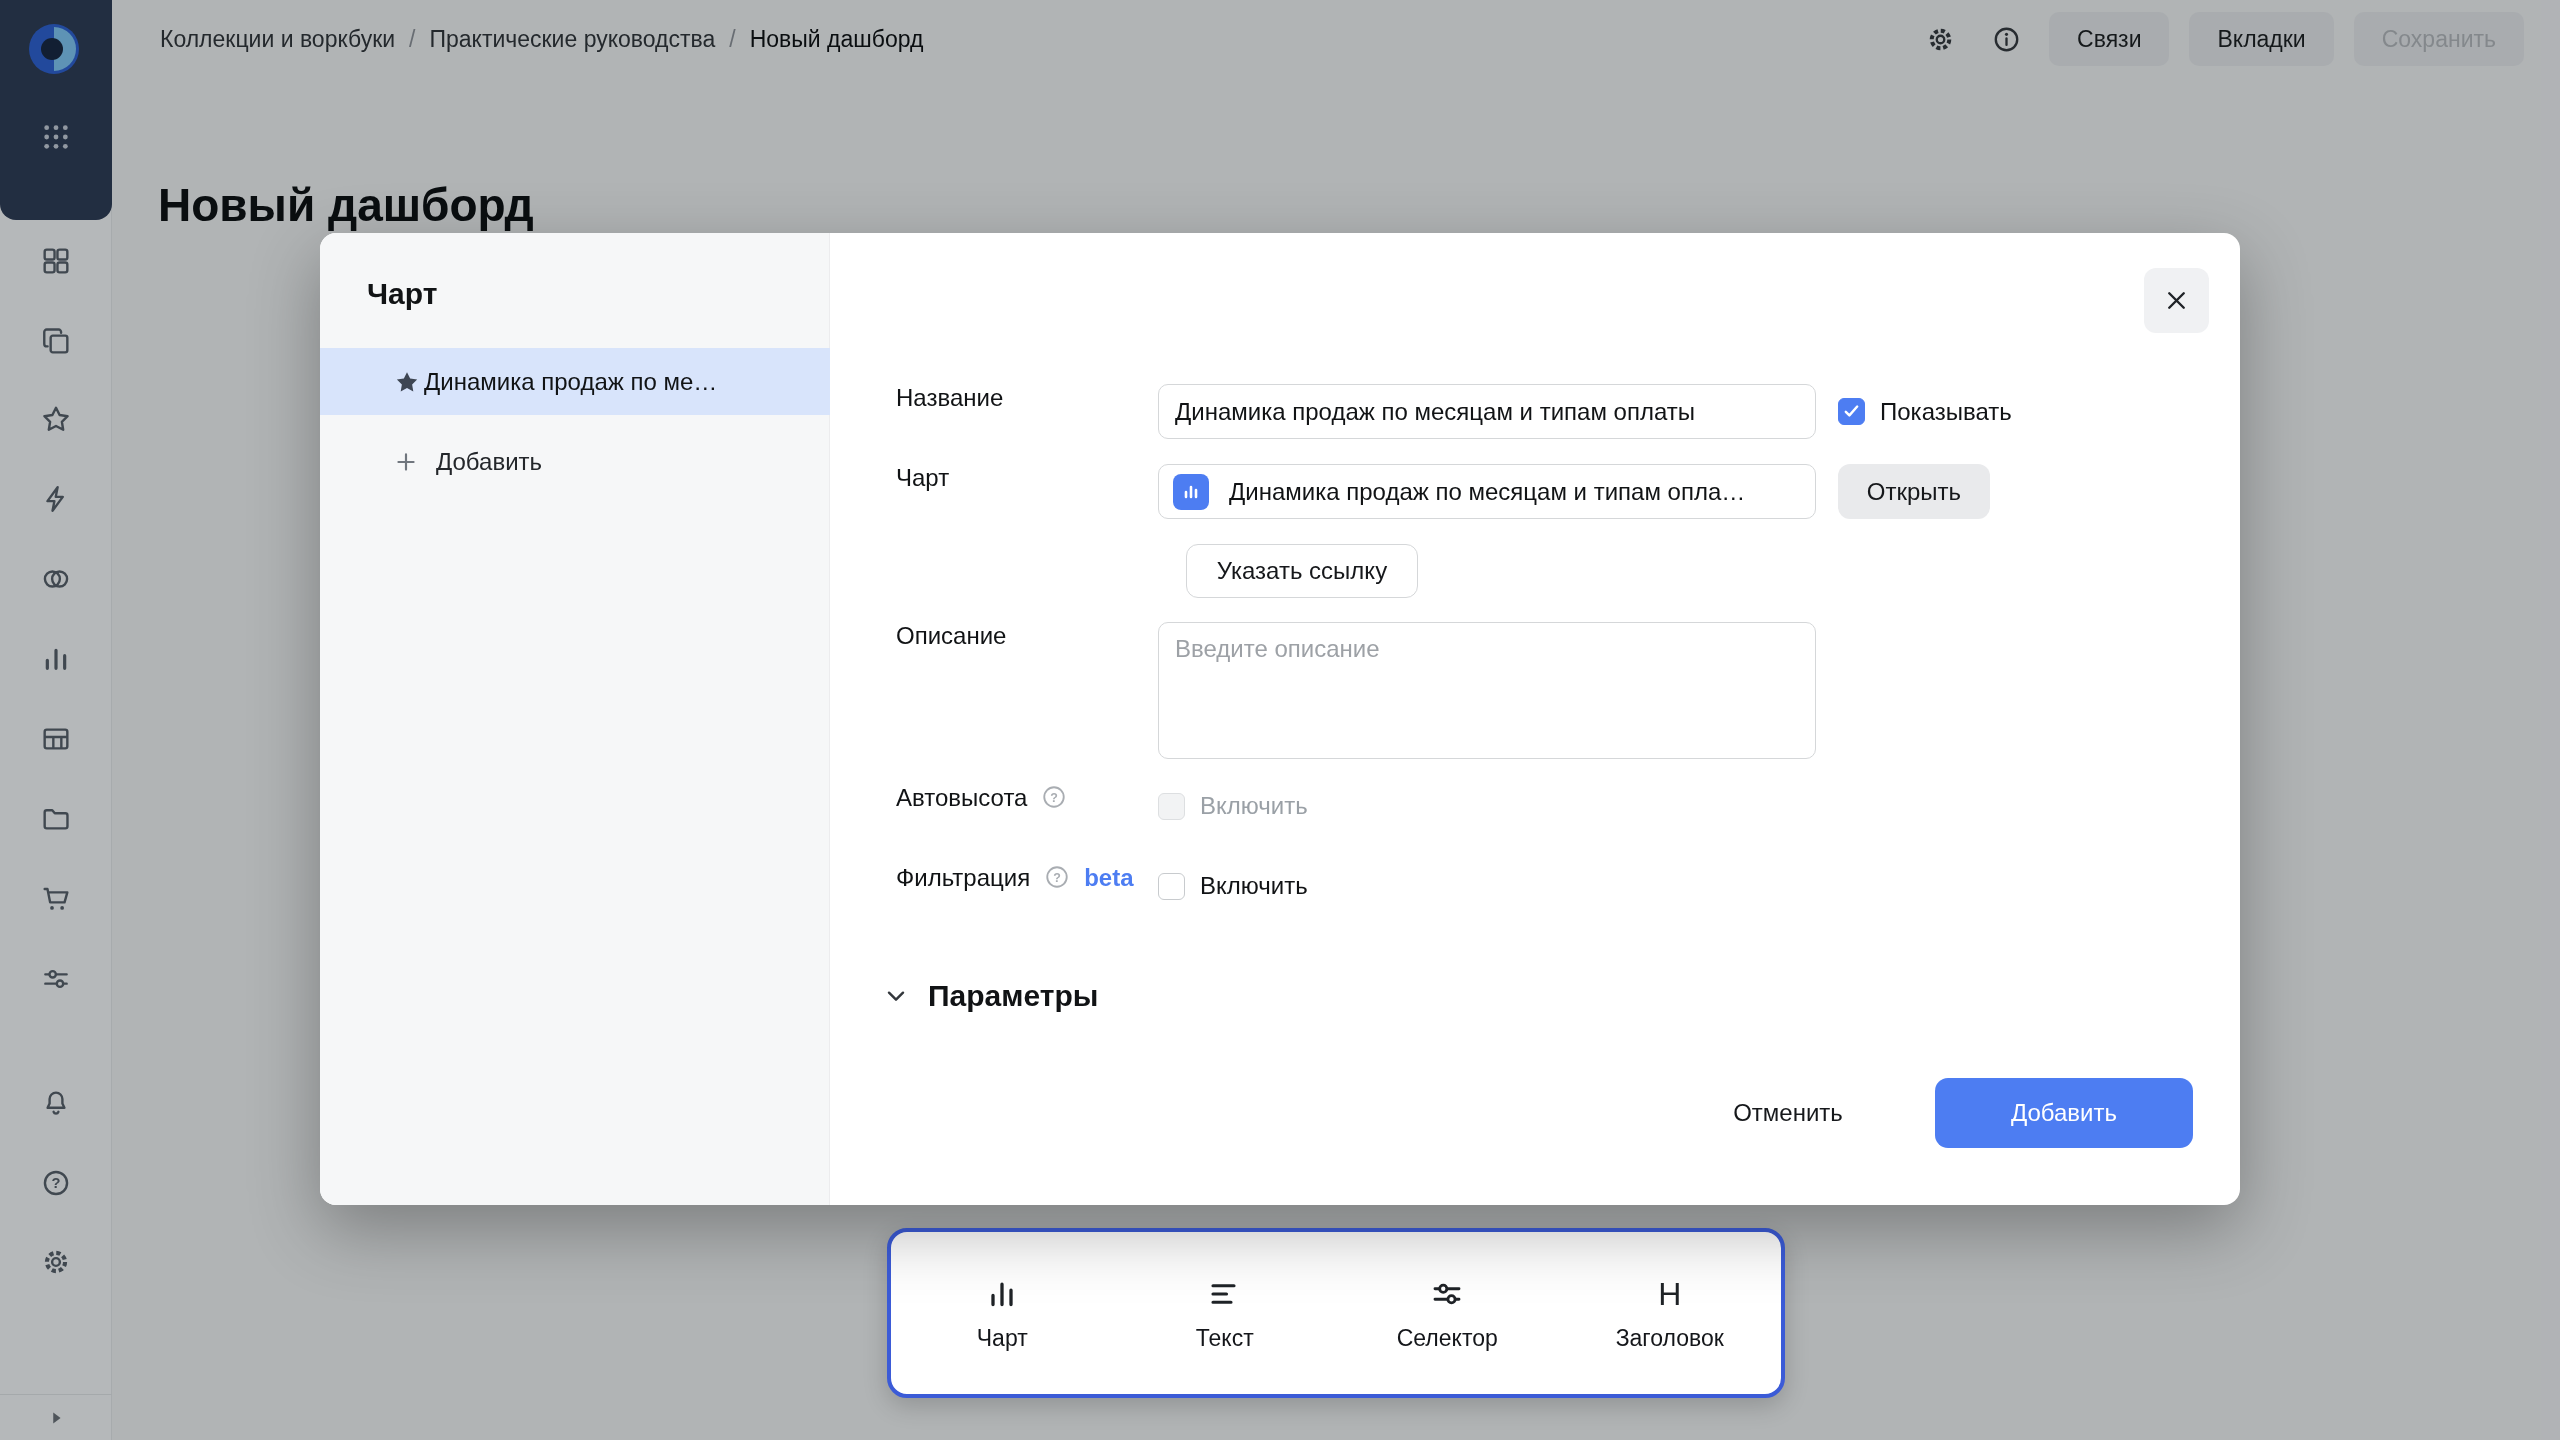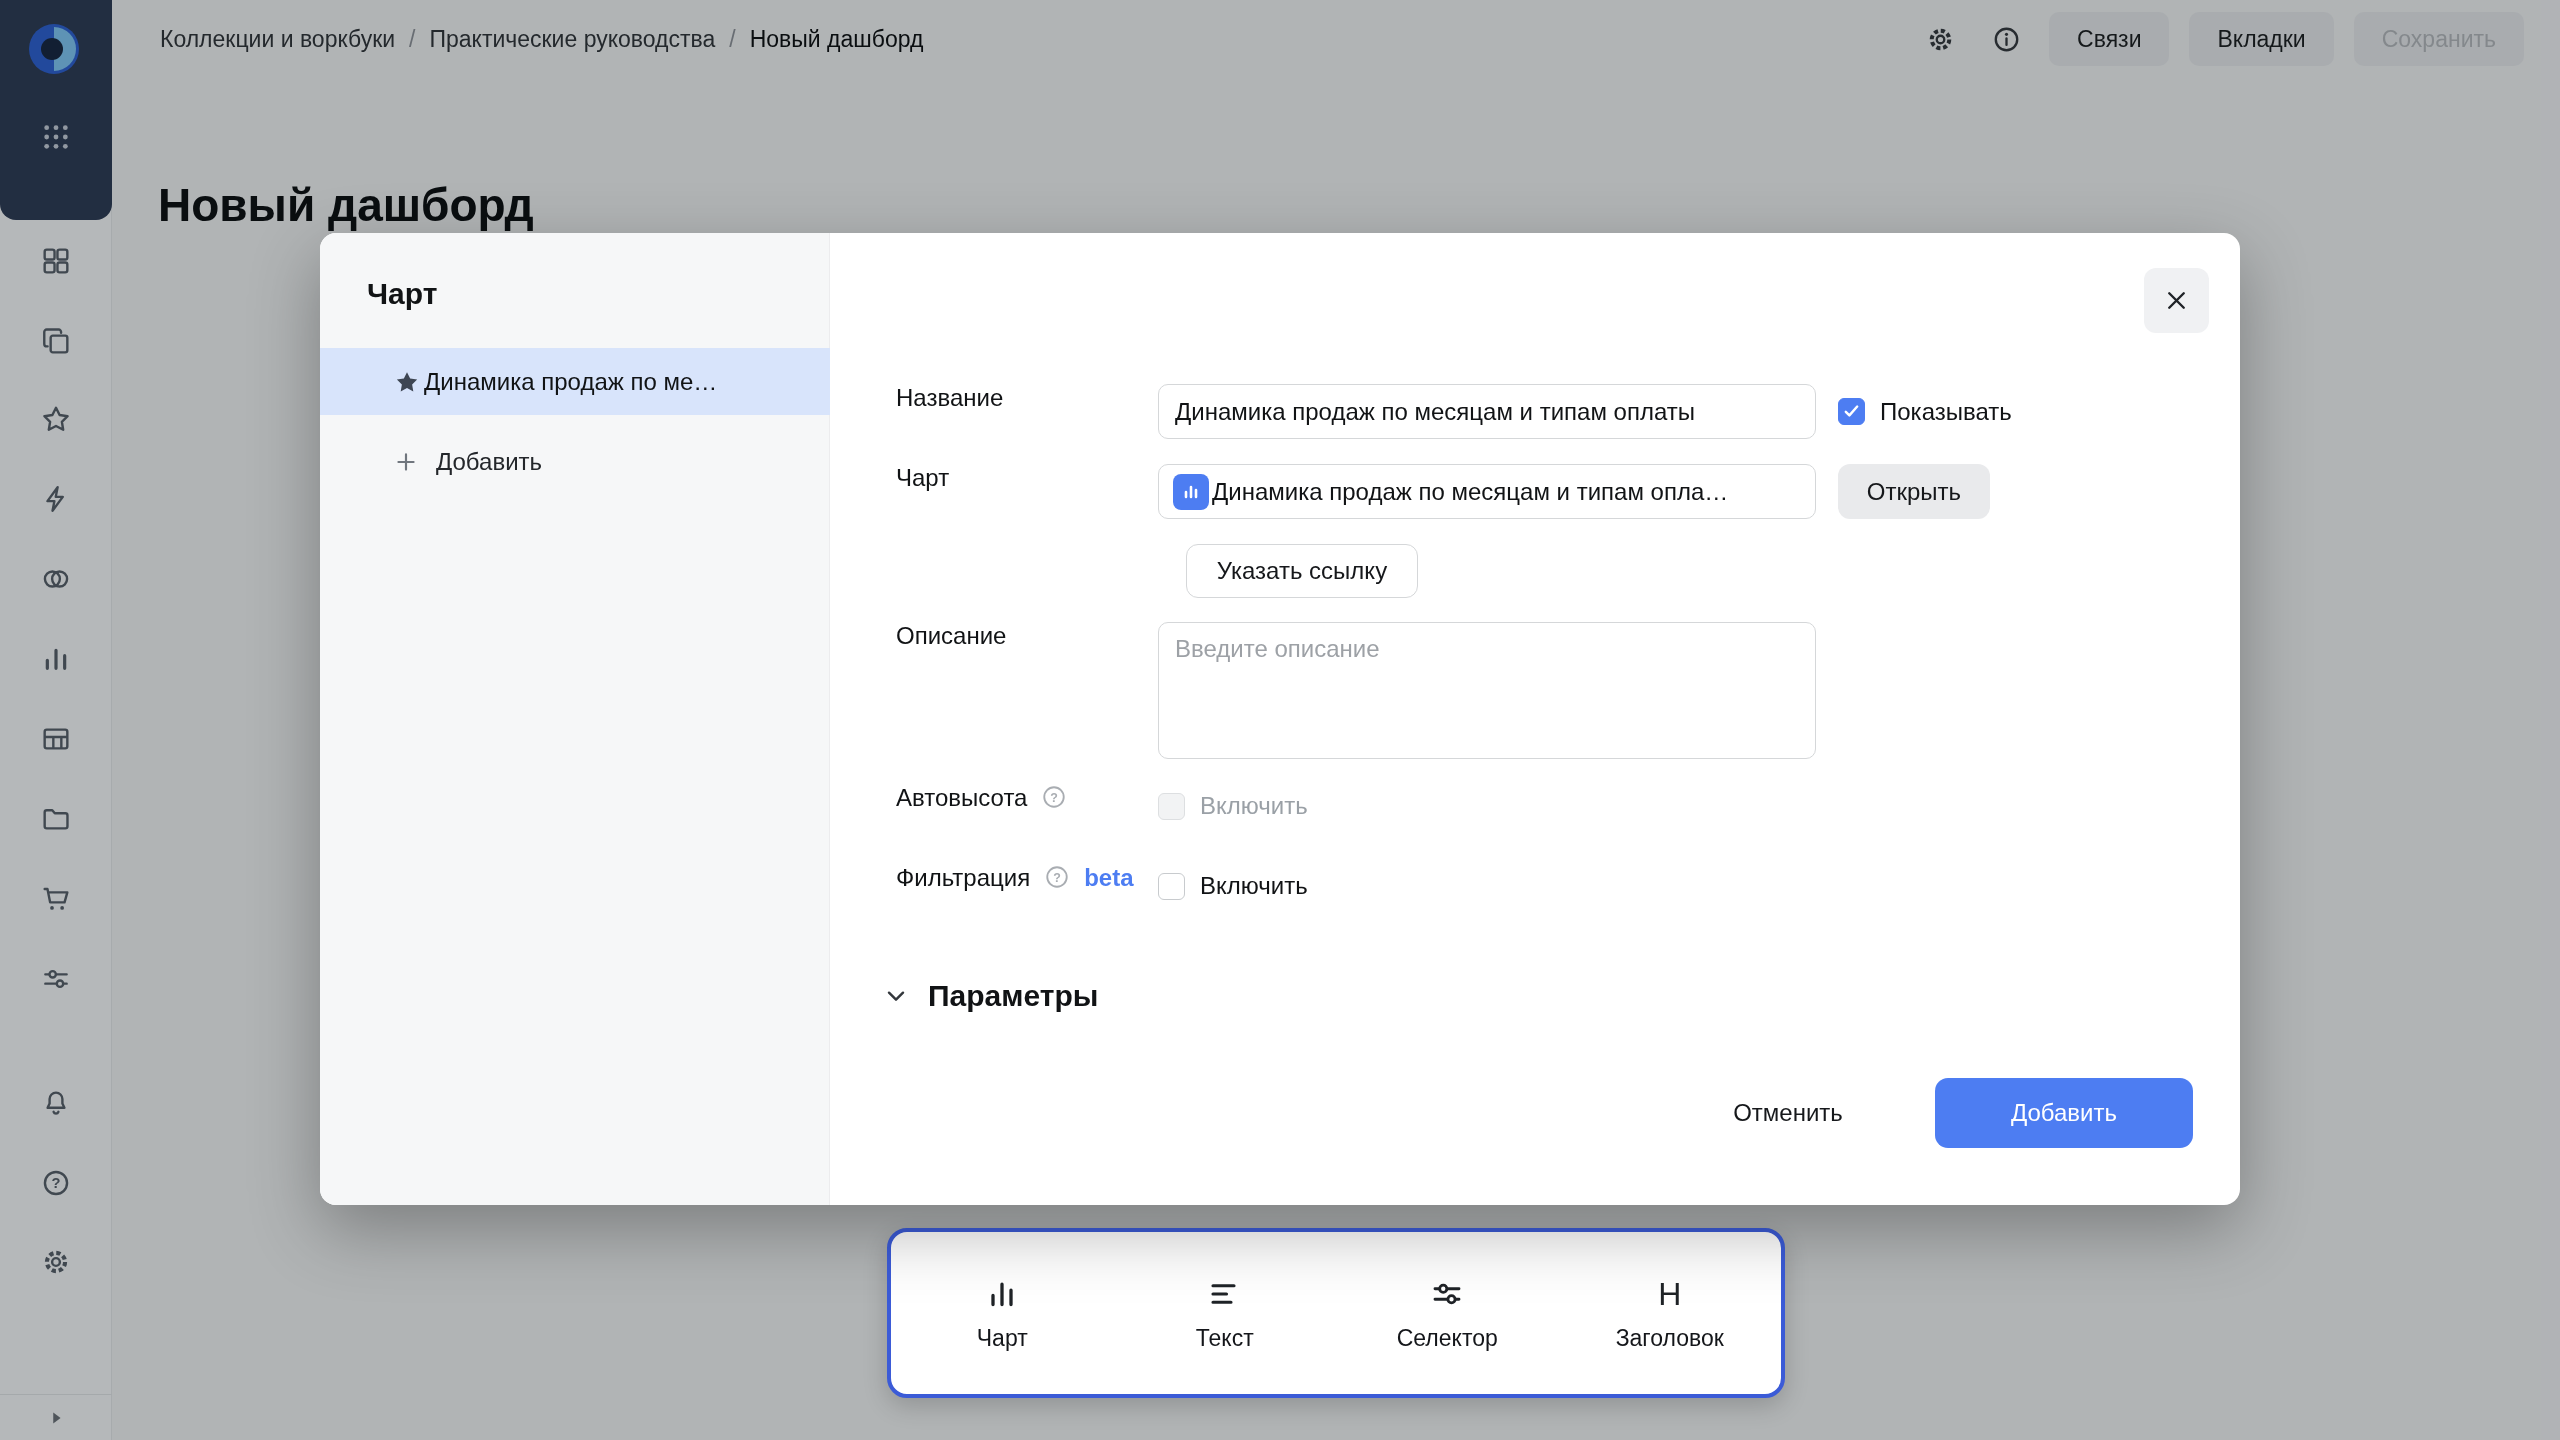--- a/index.html
+++ b/index.html
@@ -54,21 +54,21 @@
   .panel-item-label { font-size:24px; color:#111315; white-space:nowrap; overflow:hidden; text-overflow:ellipsis; }
   .panel-add { position:absolute; left:0; top:199px; width:510px; height:60px; display:flex; align-items:center; padding-left:73px; gap:17px; cursor:pointer; color:#70767e; }
   .panel-add svg { width:26px; height:26px; }
   .panel-add-label { font-size:24px; color:#24272b; }
 
   .modal-close { position:absolute; left:1824px; top:35px; width:65px; height:65px; border:none; border-radius:12px; background:#f0f1f3; display:flex; align-items:center; justify-content:center; color:#202327; cursor:pointer; }
   .modal-close svg { width:29px; height:29px; }
 
   .form-label { position:absolute; left:534px; height:55px; display:flex; align-items:flex-start; gap:14px; font-size:24px; color:#111315;margin-left:42px; }
   .text-input { position:absolute; left:838px; width:658px; height:55px; border:1px solid #d5d7d9; border-radius:10px; padding:4px 16px; font-size:24px; font-family:inherit; color:#111315; background:#fff; }
-  .chart-field { position:absolute; left:838px; top:231px; width:658px; height:55px; border:1px solid #d5d7d9; border-radius:10px; display:flex; align-items:center; padding:0 14px; gap:3px; cursor:pointer; background:#fff; }
+  .chart-field { position:absolute; left:838px; top:231px; width:658px; height:55px; border:1px solid #d5d7d9; border-radius:10px; display:flex; align-items:center; padding:0 14px; gap:20px; cursor:pointer; background:#fff; }
   .chart-badge { width:36px; height:36px; flex:none; border-radius:8px; background:#4d7df2; display:flex; align-items:center; justify-content:center; color:#fff; }
   .chart-badge svg { width:24px; height:24px; }
   .chart-field-text { font-size:24px; color:#111315; white-space:nowrap; overflow:hidden; text-overflow:ellipsis; }
   .btn-gray { position:absolute; left:1518px; top:231px; width:152px; height:55px; border:none; border-radius:12px; background:#e9eaec; font-size:24px; font-family:inherit; color:#16181b; cursor:pointer; }
   .btn-outline { position:absolute; left:838px; top:311px; width:232px; height:54px; border:1px solid #d5d7d9; border-radius:12px; background:#fff; font-size:24px; font-family:inherit; color:#16181b; cursor:pointer;margin-left:28px; }
   .textarea { position:absolute; left:838px; top:389px; width:658px; height:137px; border:1px solid #d5d7d9; border-radius:10px; padding:12px 16px; font-size:24px; font-family:inherit; color:#111315; resize:none; background:#fff; }
   .textarea::placeholder { color:#9da1a6; }
 
   .check-row { position:absolute; display:flex; align-items:center; gap:15px; font-size:24px; color:#111315; }
   .checkbox { width:27px; height:27px; border-radius:6px; border:1px solid #c8cbce; background:#fff; display:flex; align-items:center; justify-content:center; cursor:pointer; flex:none; }

